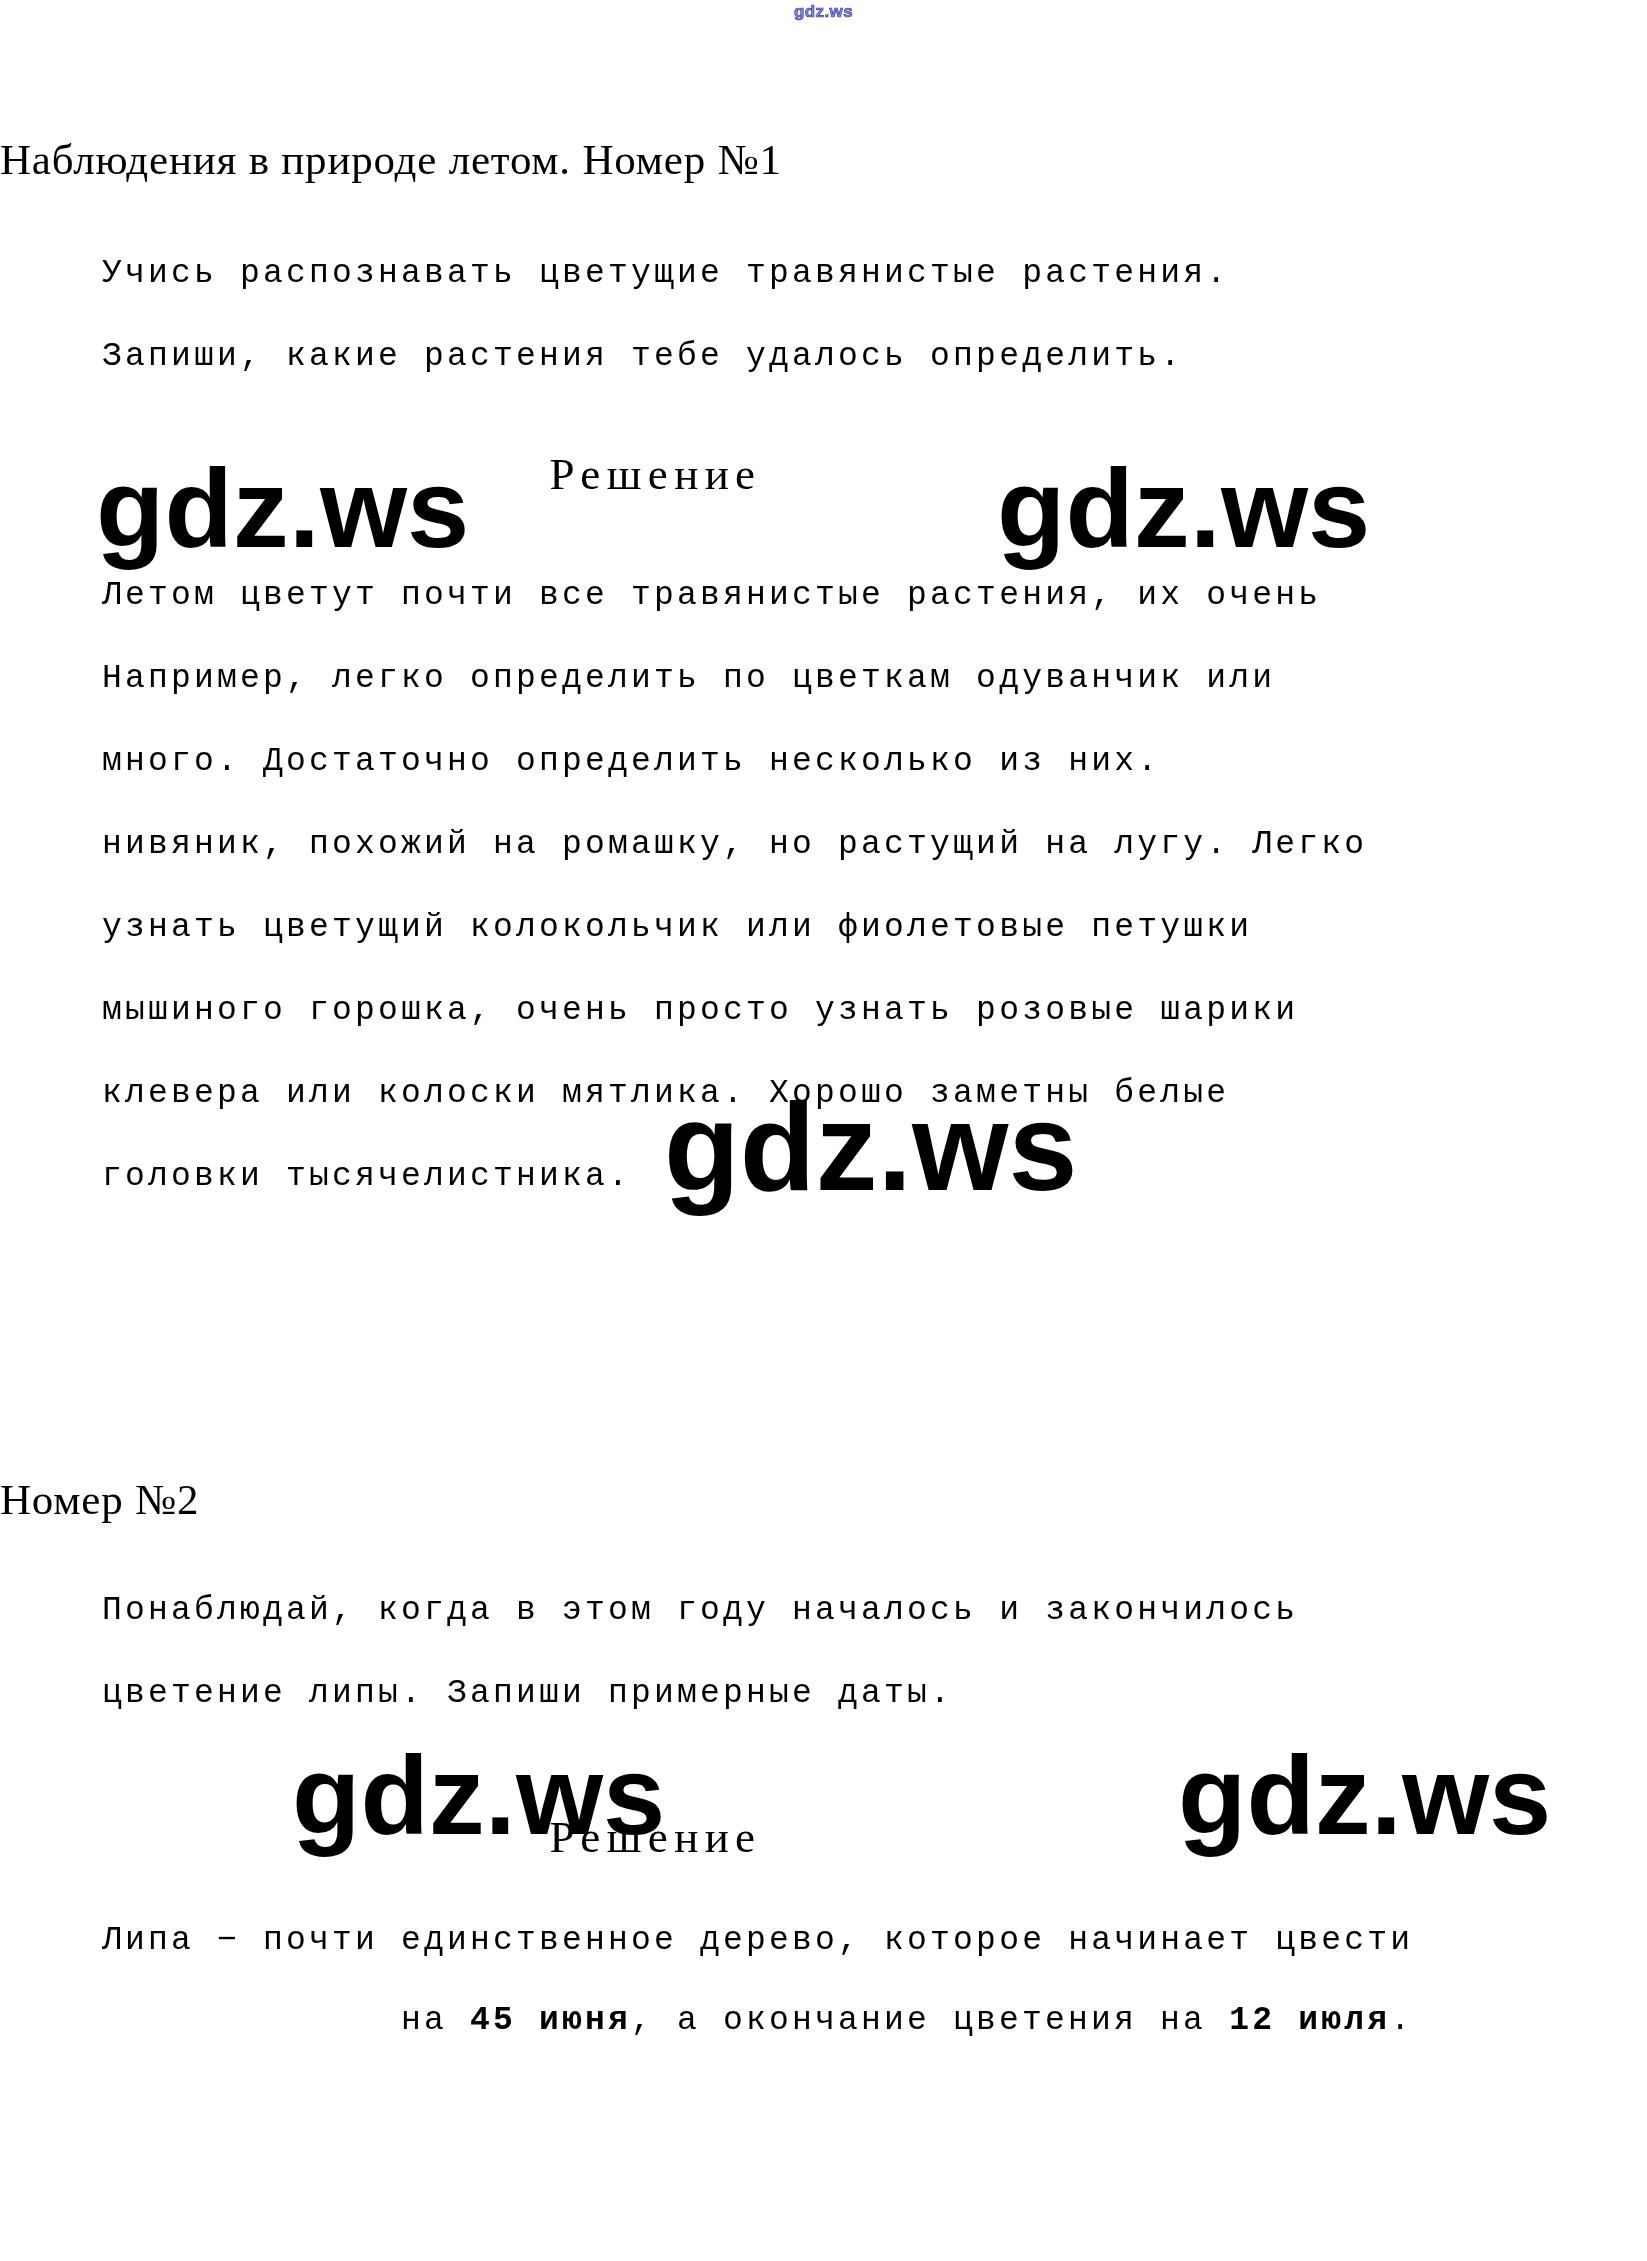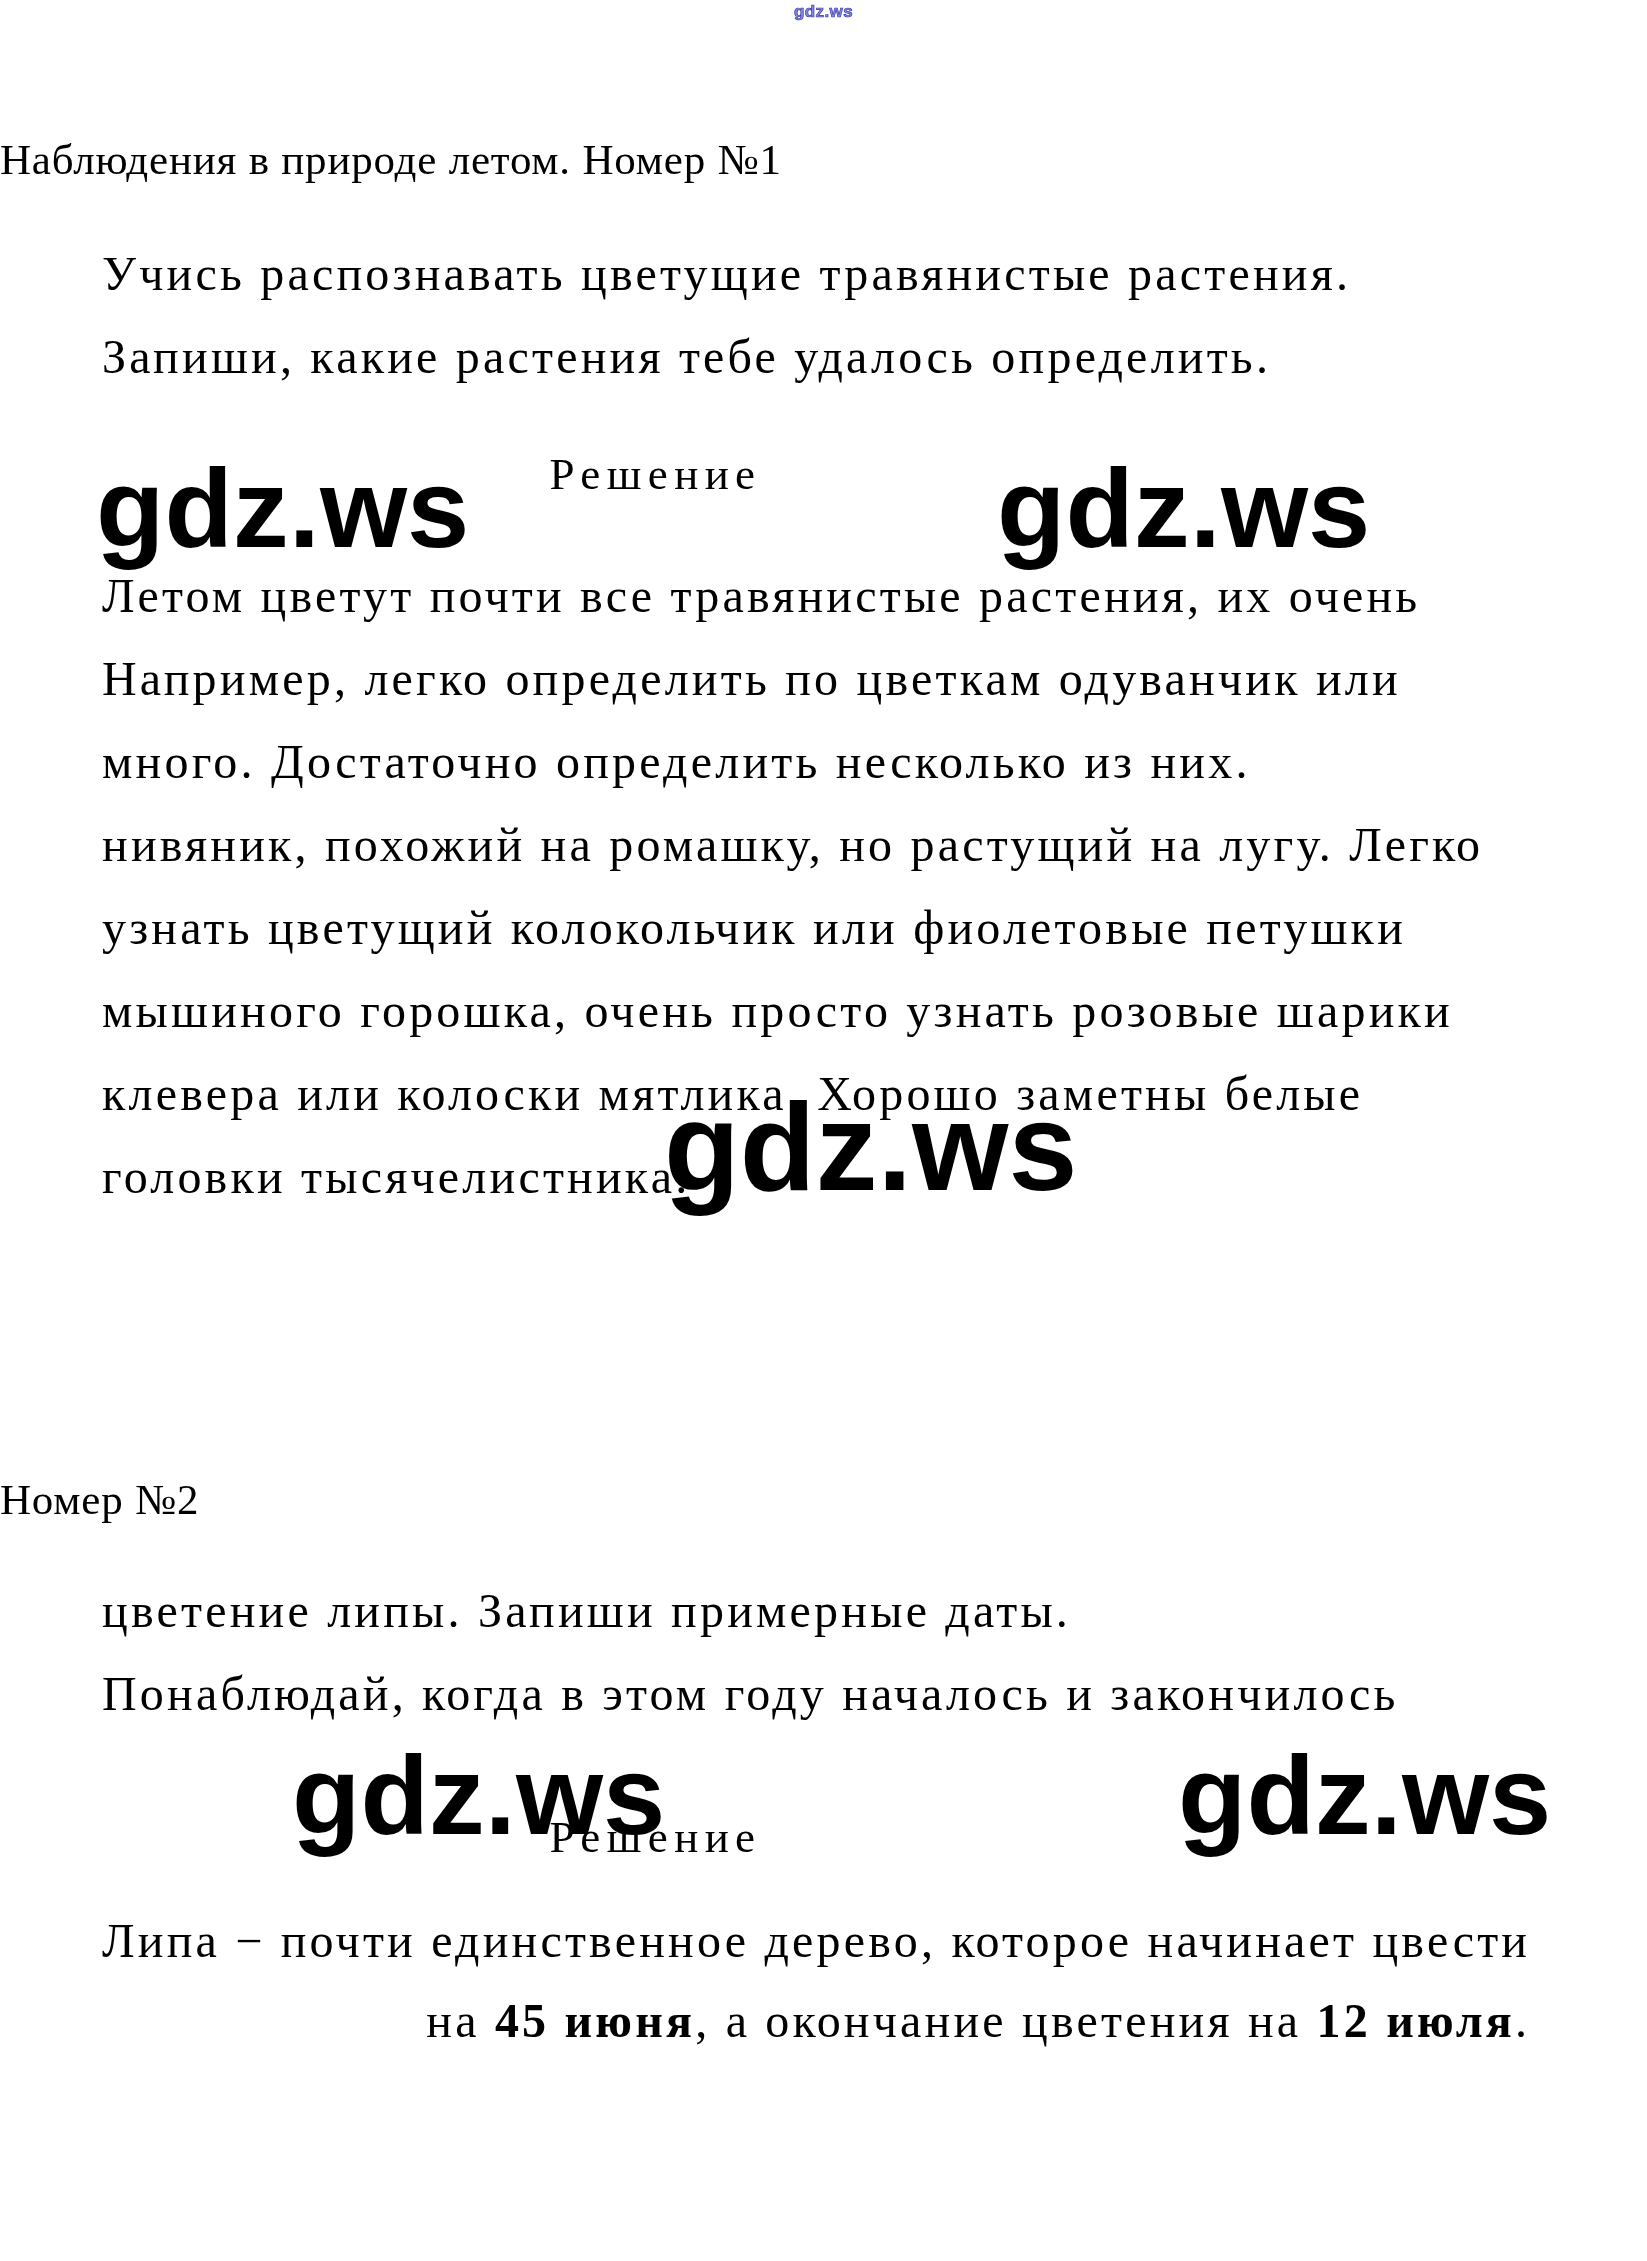--- a/index.html
+++ b/index.html
@@ -56,22 +56,22 @@
     line-height: 1;
     letter-spacing: 6.4px;
     white-space: nowrap;
   }
   .sl1 { top: 452px; }
   .sl2 { top: 1815px; }
   
   .para {
     position: absolute;
     left: 102px;
-    font-family: Liberation Serif, serif;
-    font-size: 48px;
+    font-family: Liberation Mono, monospace;
+    font-size: 33px;
     letter-spacing: 3.2px;
   }
   .para .line { white-space: nowrap; }
   .p1 { top: 232px;  line-height: 83px; }
   .p2 { top: 554px;  line-height: 83px; }
   .p3 { top: 1569px; line-height: 83px; }
   .p4 { top: 1901px; line-height: 80px; text-align: right; }
   .b  { font-weight: bold; }
   
   .wm {
@@ -117,22 +117,22 @@
     <div class="line">мышиного горошка, очень просто узнать розовые шарики</div>
     <div class="line">клевера или колоски мятлика. Хорошо заметны белые</div>
     <div class="line">головки тысячелистника.</div>
   </div>
 
   <div class="wm wm-inline">gdz.ws</div>
 
   <h2 class="title t2">Номер №2</h2>
 
   <div class="para p3">
+    <div class="line">Понаблюдай, когда в этом году началось и закончилось</div>
     <div class="line">цветение липы. Запиши примерные даты.</div>
-    <div class="line">Понаблюдай, когда в этом году началось и закончилось</div>
   </div>
 
   <div class="sol-label sl2">Решение</div>
   <div class="wm wm2l">gdz.ws</div>
   <div class="wm wm2r">gdz.ws</div>
 
   <div class="para p4">
     <div class="line">Липа − почти единственное дерево, которое начинает цвести</div>
     <div class="line"><span>на </span><span class="b">45 июня</span><span>, а окончание цветения на </span><span class="b">12 июля</span><span>.</span></div>
   </div>

